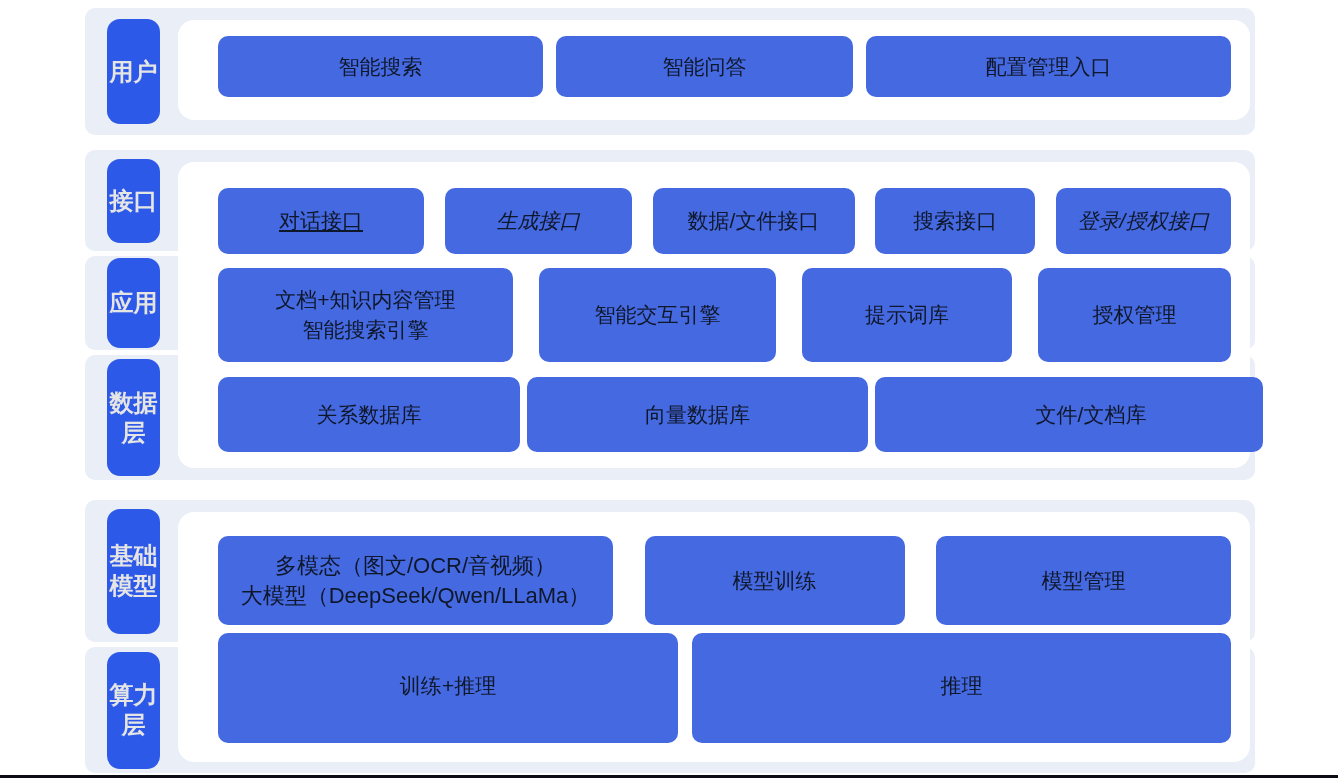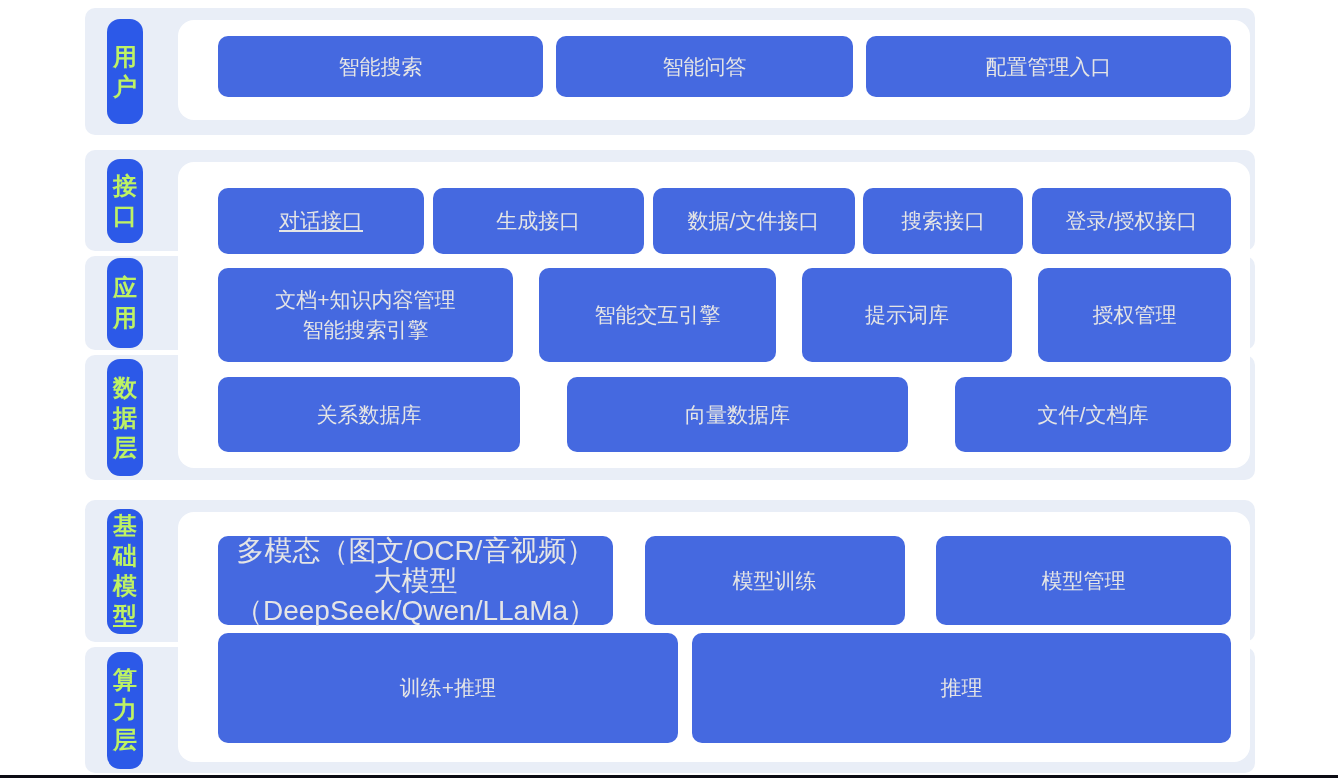--- a/index.html
+++ b/index.html
@@ -6,35 +6,35 @@
   body{
     width:1338px;height:784px;position:relative;overflow:hidden;
     background:#ffffff;
     font-family:"Liberation Sans","DejaVu Sans",sans-serif;
   }
   .canvas{position:absolute;left:85px;top:0;width:1170px;}
   .section{position:relative;}
   .bands{position:absolute;inset:0;display:flex;flex-direction:column;gap:5px;}
   .band{background:#e9eef7;border-radius:10px;display:flex;align-items:center;flex:none;}
   .tile{
-    margin-left:22px;width:36px;flex:none;
-    background:#2c59e8;border-radius:13px;color:#bef264;
+    margin-left:22px;width:53px;flex:none;
+    background:#2c59e8;border-radius:13px;color:#e5e5e5;
     font-size:24px;font-weight:700;line-height:30px;
     display:flex;align-items:center;justify-content:center;text-align:center;
     word-break:break-all;overflow:hidden;
   }
   .panel{position:absolute;left:93px;right:5px;top:12px;bottom:12px;background:#ffffff;border-radius:16px;}
   .rows{position:absolute;left:93px;right:5px;top:12px;bottom:12px;padding:0 19px 0 40px;}
   .row{display:flex;justify-content:space-between;}
   .node{
-    background:#4569e0;border-radius:10px;color:#e5e5e5;flex:none;
+    background:#4569e0;border-radius:10px;color:#0f172a;flex:none;
     display:flex;align-items:center;justify-content:center;text-align:center;
     font-size:21px;font-weight:500;line-height:30px;white-space:pre-line;
   }
-  .node.big{font-size:28px;}
+  .node.big{font-size:22px;}
   .bottom-line{position:absolute;left:0;top:775px;width:1338px;height:3px;background:#0c0c14;}
 </style>
 </head>
 <body>
 
 <div class="canvas">
 
   <div class="section" style="height:127px;margin-top:8px;">
     <div class="bands">
       <div class="band" style="height:127px;">
@@ -60,36 +60,36 @@
         <div class="tile" style="height:90px;">应用</div>
       </div>
       <div class="band" style="height:125px;">
         <div class="tile" style="height:117px;">数据层</div>
       </div>
     </div>
     <div class="panel"></div>
     <div class="rows">
       <div class="row" style="margin-top:26px;height:66px;">
         <div class="node" style="width:206px;text-decoration:underline;">对话接口</div>
-        <div class="node" style="width:211px;">生成接口</div>
+        <div class="node" style="width:187px;font-style:italic;">生成接口</div>
         <div class="node" style="width:202px;">数据/文件接口</div>
         <div class="node" style="width:160px;">搜索接口</div>
-        <div class="node" style="width:199px;">登录/授权接口</div>
+        <div class="node" style="width:175px;font-style:italic;">登录/授权接口</div>
       </div>
       <div class="row" style="margin-top:14px;height:94px;">
         <div class="node" style="width:295px;">文档+知识内容管理
 智能搜索引擎</div>
         <div class="node" style="width:237px;">智能交互引擎</div>
         <div class="node" style="width:210px;">提示词库</div>
         <div class="node" style="width:193px;">授权管理</div>
       </div>
       <div class="row" style="margin-top:15px;height:75px;gap:7px;">
         <div class="node" style="width:302px;">关系数据库</div>
         <div class="node" style="width:341px;">向量数据库</div>
-        <div class="node" style="width:276px;">文件/文档库</div>
+        <div class="node" style="width:344px;padding-left:44px;">文件/文档库</div>
       </div>
     </div>
   </div>
 
   <div class="section" style="height:273px;margin-top:20px;">
     <div class="bands">
       <div class="band" style="height:142px;">
         <div class="tile" style="height:125px;">基础模型</div>
       </div>
       <div class="band" style="height:126px;">
@@ -97,21 +97,21 @@
       </div>
     </div>
     <div class="panel" style="bottom:11px;"></div>
     <div class="rows" style="bottom:11px;">
       <div class="row" style="margin-top:24px;height:89px;">
         <div class="node big" style="width:395px;">多模态（图文/OCR/音视频）
 大模型（DeepSeek/Qwen/LLaMa）</div>
         <div class="node" style="width:260px;">模型训练</div>
         <div class="node" style="width:295px;">模型管理</div>
       </div>
-      <div class="row" style="margin-top:8px;height:110px;">
+      <div class="row" style="margin-top:8px;height:110px;font-family:Liberation Mono, monospace;">
         <div class="node" style="width:460px;">训练+推理</div>
         <div class="node" style="width:539px;">推理</div>
       </div>
     </div>
   </div>
 
 </div>
 
 <div class="bottom-line"></div>
 

